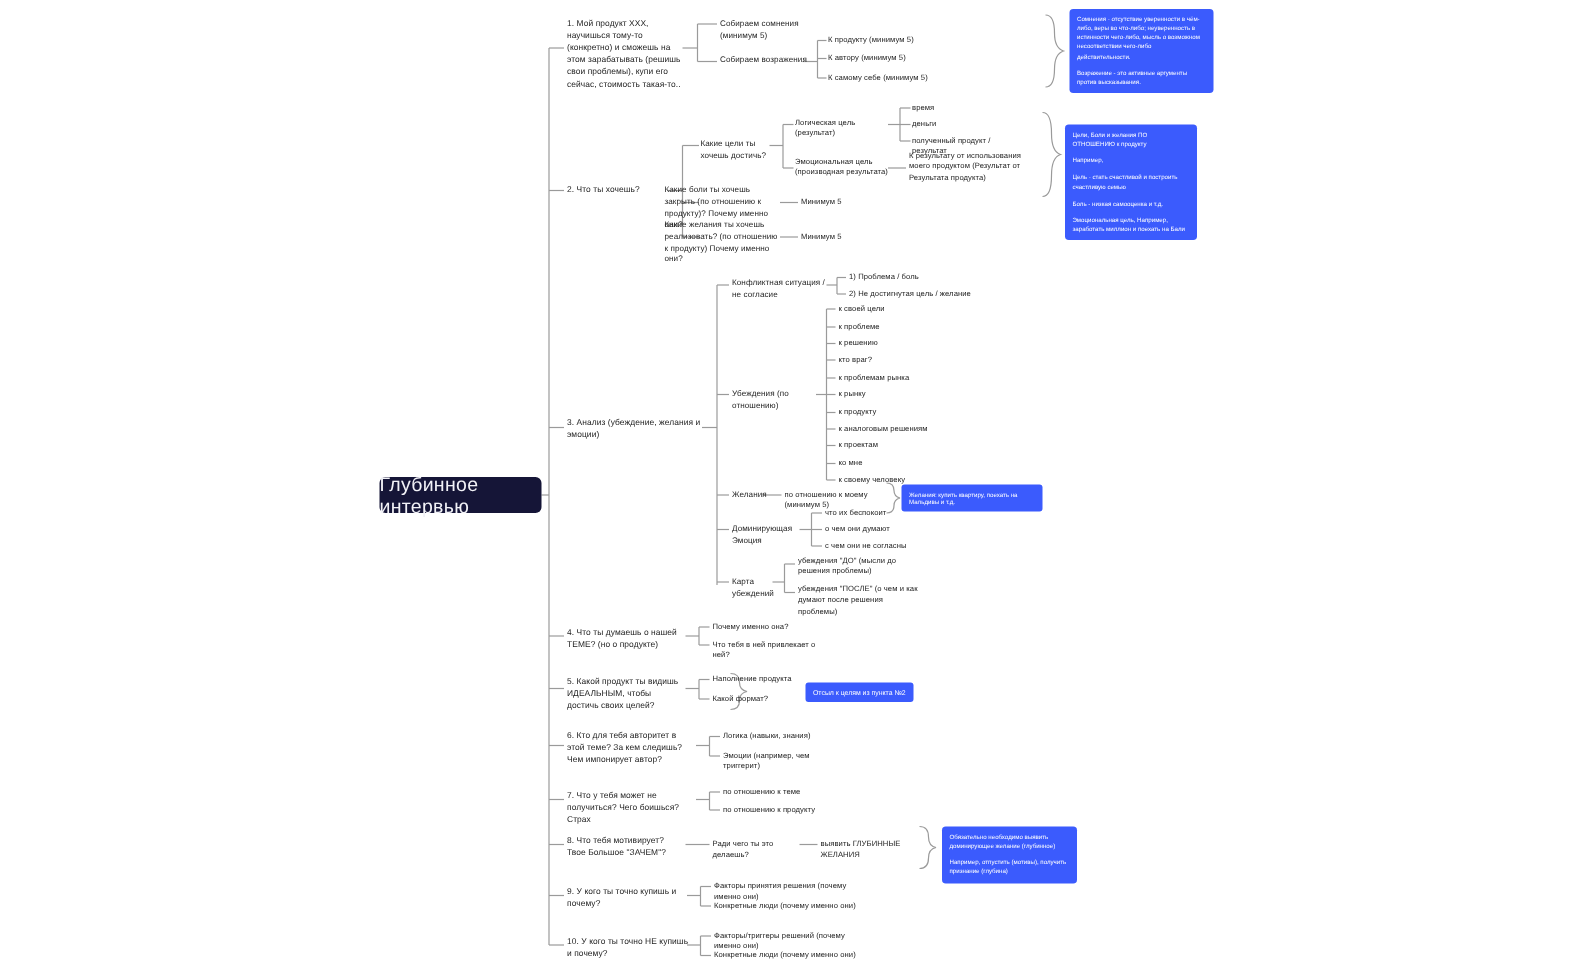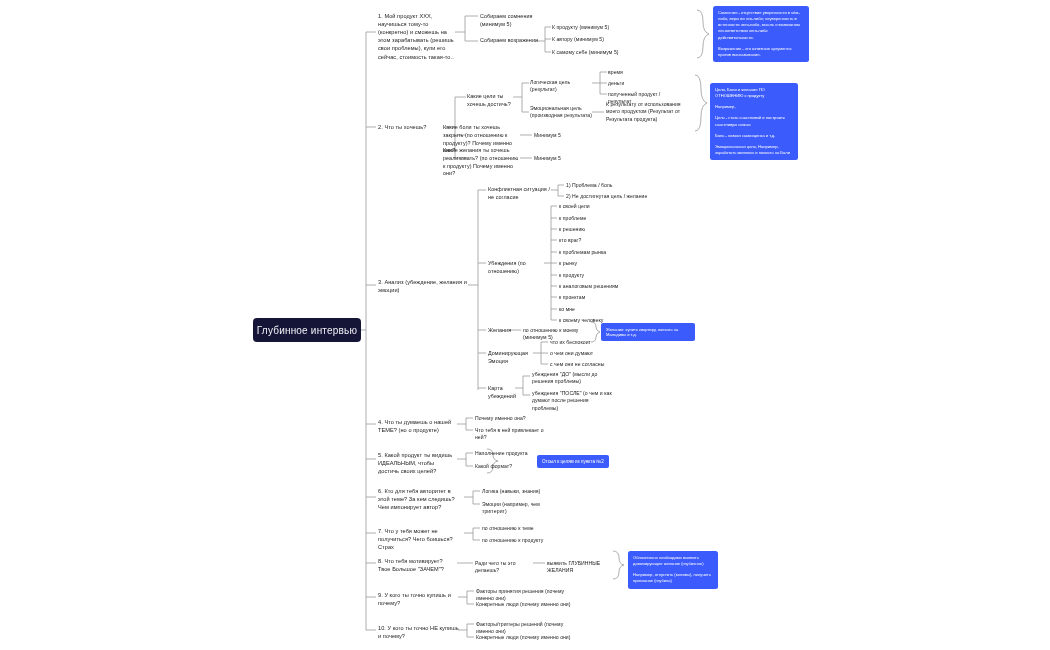--- a/index.html
+++ b/index.html
@@ -13,21 +13,21 @@
 
   .node{position:absolute;box-sizing:border-box;}
   .txt{font-size:5.1px;line-height:1.45;letter-spacing:0.01em;color:#232323;}
   .txt.lv2{font-size:5.4px;}
   .txt.lv1{font-size:5.6px;}
 
   .root{
     left:253px;top:318px;width:108px;height:24px;
     background:#151537;border-radius:4px;
     display:flex;align-items:center;justify-content:center;
-    color:#f2f2f7;font-size:10px;letter-spacing:.2px;
+    color:#f2f2f7;font-size:13px;letter-spacing:.2px;
   }
 
   .note{
     position:absolute;background:#3b5bfd;color:#ffffff;border-radius:2.5px;
     font-size:4.1px;line-height:1.5;padding:4px 5px;box-sizing:border-box;
   }
   .badge{
     position:absolute;background:#3b5bfd;color:#fff;border-radius:2px;
     font-size:4.6px;line-height:1.2;padding:3.5px 5px;white-space:nowrap;
   }

